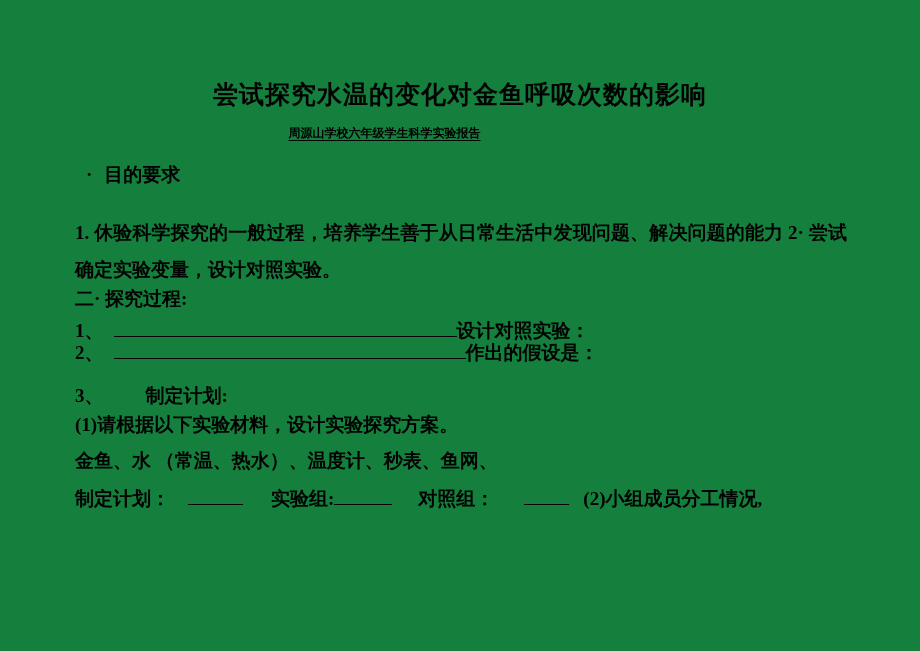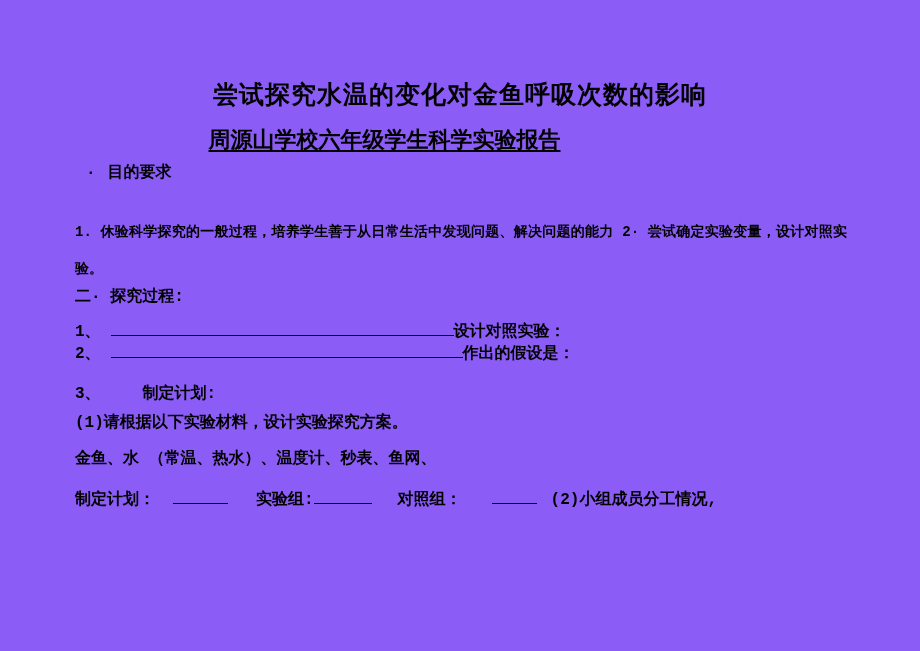--- a/index.html
+++ b/index.html
@@ -4,64 +4,64 @@
 <style>
   html, body {
     margin: 0;
     padding: 0;
     background: #ffffff;
   }
   .page {
     position: relative;
     width: 920px;
     height: 651px;
-    background: #8b5cf6;
+    background: #15803d;
     color: #000000;
-    font-family: Liberation Mono, monospace;
+    font-family: Liberation Serif, serif;
     font-weight: 700;
     overflow: hidden;
   }
   .doc-title {
     position: absolute;
     top: 78px;
     left: 0;
     width: 920px;
     margin: 0;
     text-align: center;
     font-size: 25px;
     letter-spacing: 1px;
   }
   .doc-subtitle {
     position: absolute;
     top: 125px;
     left: 0;
     width: 769px;
     margin: 0;
     text-align: center;
-    font-size: 22px;
+    font-size: 12px;
   }
   .doc-subtitle .u {
     text-decoration: underline;
     text-underline-offset: 3px;
   }
   .line {
     position: absolute;
     left: 75px;
-    font-size: 16px;
+    font-size: 19px;
     white-space: nowrap;
   }
   .purpose-heading { top: 162px; left: 86px; }
   .purpose-heading .bullet { margin-right: 12px; }
   .paragraph {
     position: absolute;
     top: 214px;
     left: 75px;
     width: 772px;
     margin: 0;
-    font-size: 14px;
+    font-size: 19px;
     line-height: 37px;
     text-align: justify;
   }
   .process-heading { top: 286px; }
   .q1-line { top: 318px; }
   .q2-line { top: 340px; }
   .q3-line { top: 383px; }
   .step1-line { top: 412px; }
   .materials-line { top: 448px; }
   .variables-line { top: 486px; }

